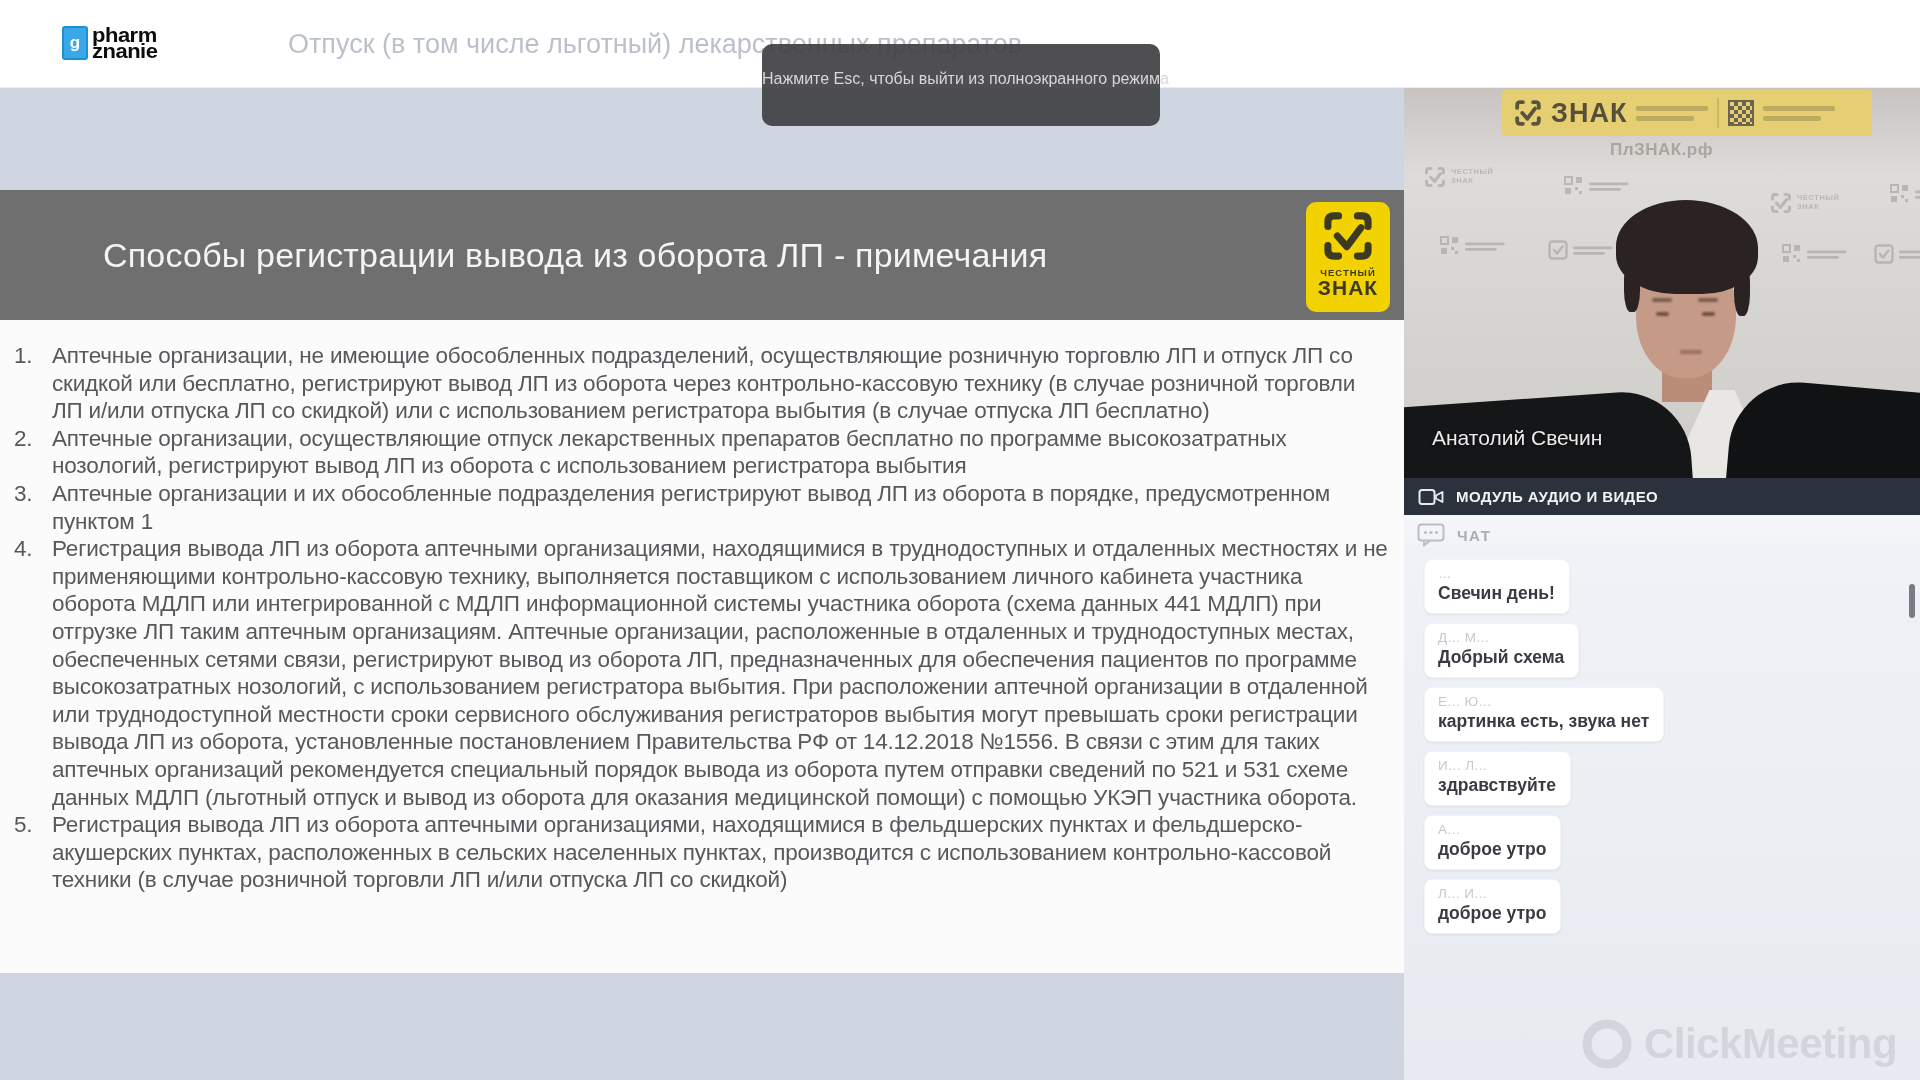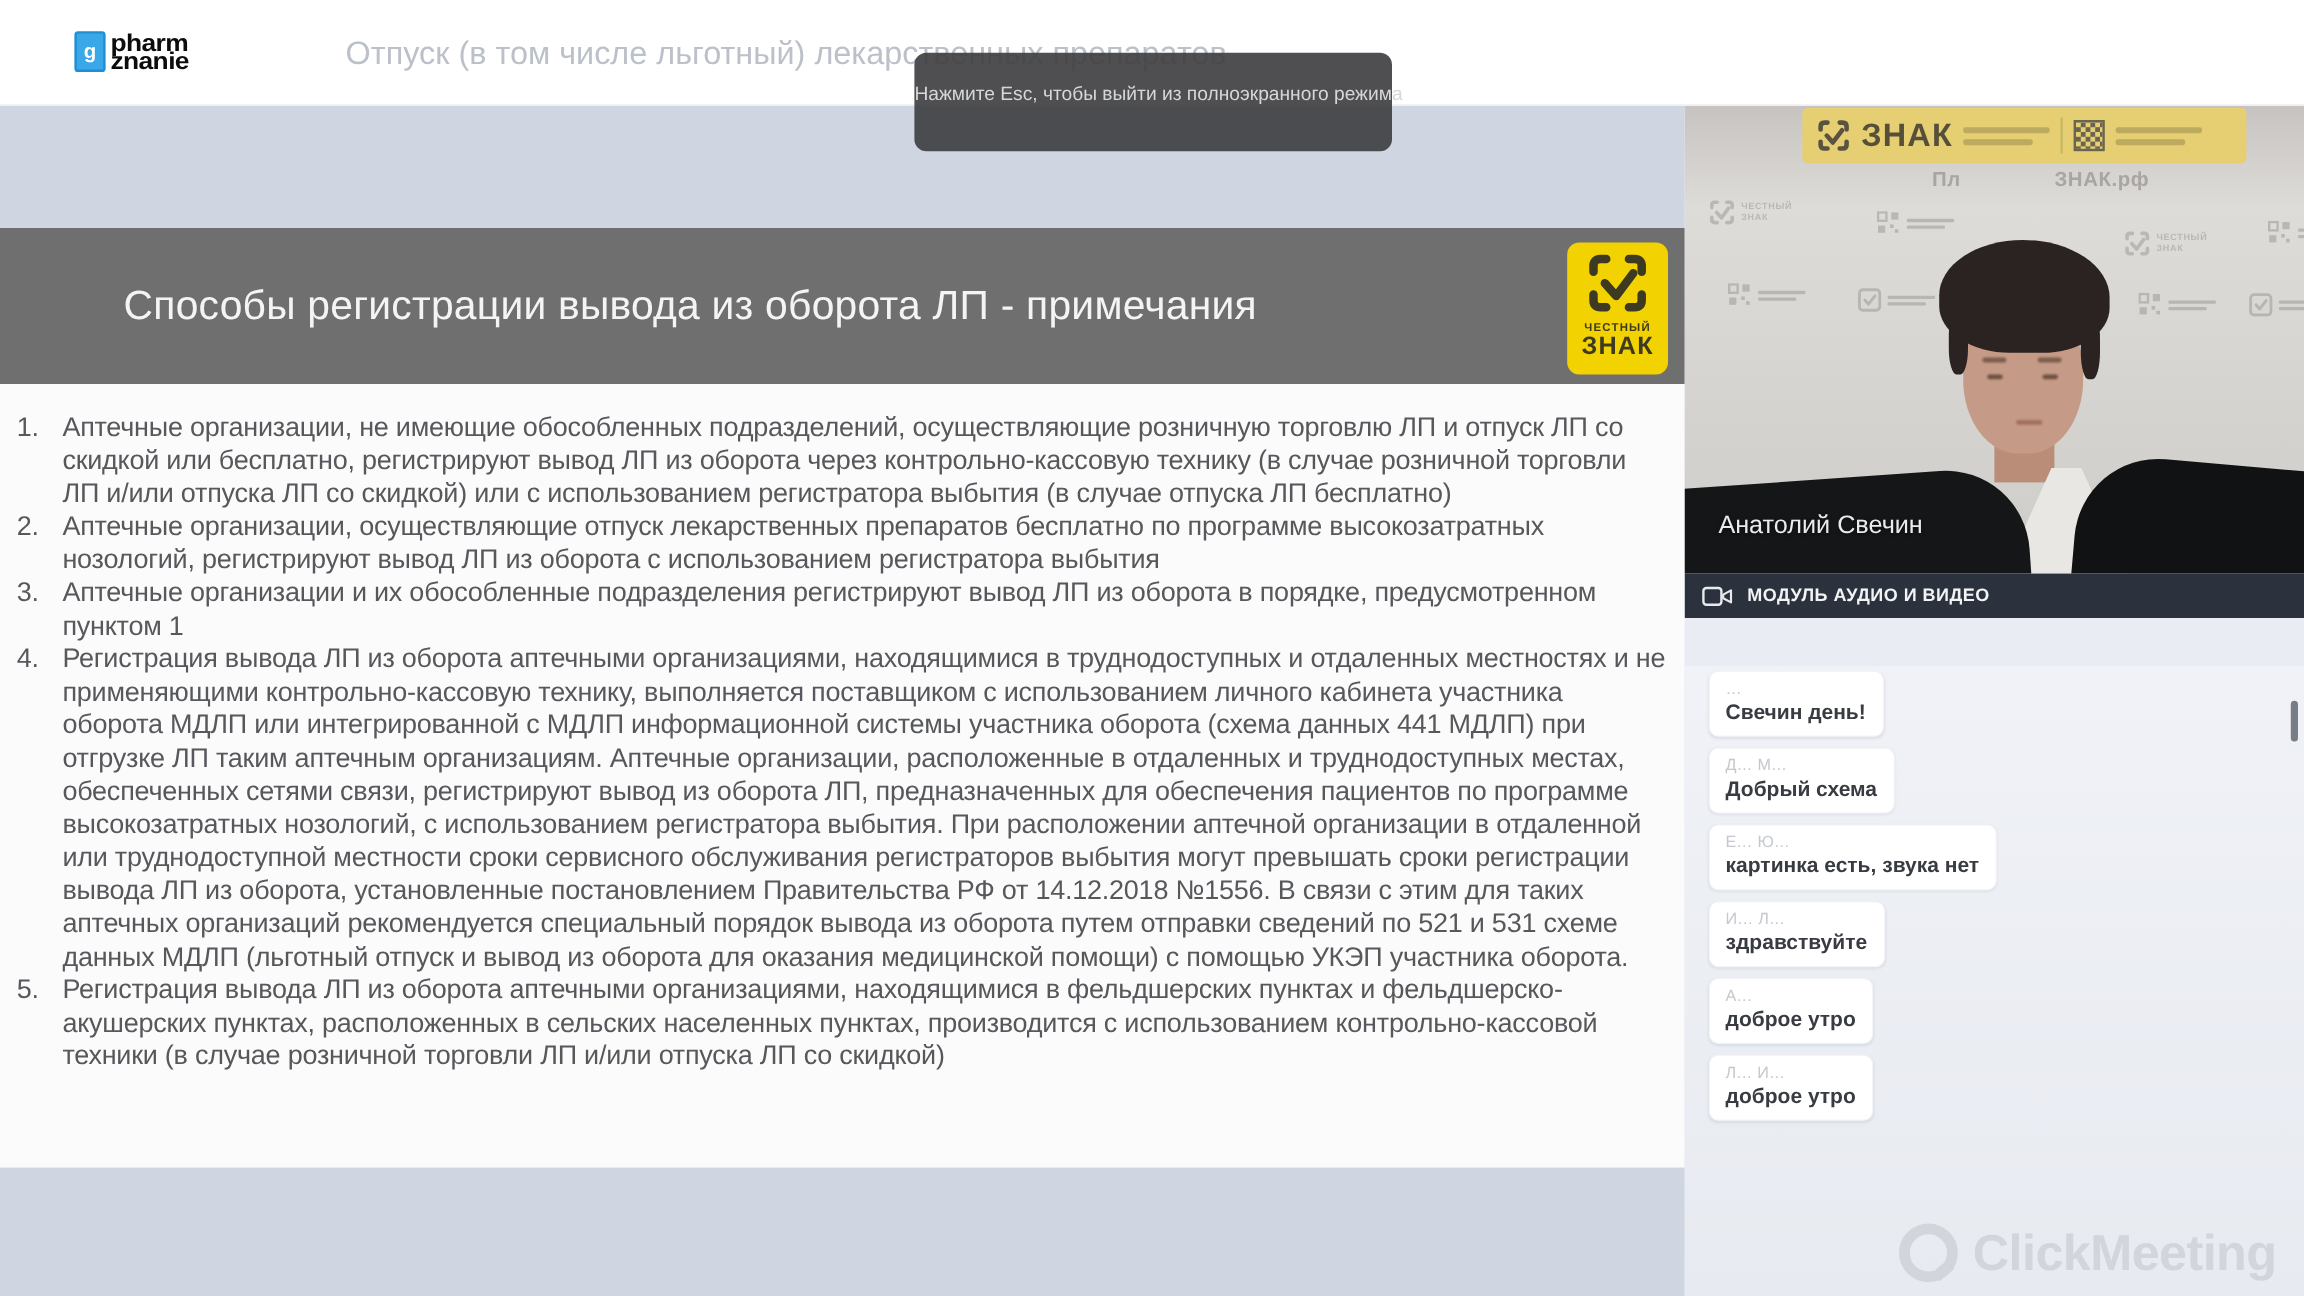--- a/index.html
+++ b/index.html
@@ -43,21 +43,21 @@
     background:#e6cf72; border-radius:4px; display:flex; align-items:center; gap:9px; padding:0 12px; }
   .banner-brand { font-size:27px; font-weight:900; color:#56503a; letter-spacing:1px; }
   .tiny-bars { display:flex; flex-direction:column; gap:5px; }
   .tiny-bars i { display:block; width:72px; height:5px; background:#bcab5e; border-radius:2px; }
   .tiny-bars i:last-child { width:58px; }
   .banner-div { width:2px; height:30px; background:#c9b963; }
   .banner-qr { width:26px; height:26px; border:2px solid #6b6450;
     background:repeating-conic-gradient(#6b6450 0% 25%, transparent 0% 50%);
     background-size:8px 8px; }
   #backdrop-url { position:absolute; left:206px; top:52px; font-size:17px; color:#a9a5a1;
-    font-weight:600; letter-spacing:0.5px; display:flex; gap:78px; z-index:1; }
+    font-weight:600; letter-spacing:0.5px; display:flex; z-index:1; }
   .pat { position:absolute; display:flex; align-items:center; gap:5px; opacity:0.4; color:#85847f; z-index:1; }
   .pat-txt { font-size:7.5px; font-weight:800; letter-spacing:0.6px; line-height:1.15; color:#85847f; }
 
   
   .face { position:absolute; left:232px; top:156px; width:100px; height:134px; background:#c59b87;
     border-radius:50% 50% 46% 46%; z-index:2; }
   .hair { position:absolute; left:212px; top:112px; width:142px; height:94px; background:#2b2321;
     border-radius:52% 54% 42% 44%; z-index:3; }
   .hair-l { position:absolute; left:220px; top:170px; width:16px; height:54px; background:#2b2321;
     border-radius:40%; z-index:3; }
@@ -301,20 +301,30 @@
   </div>
 
   <div id="av-bar">
     <svg width="26" height="18" viewBox="0 0 26 18">
       <rect x="1.5" y="2" width="15" height="14" rx="2.5" fill="none" stroke="#e8eaee" stroke-width="2"></rect>
       <path d="M18 7.5 L24.5 4 V14 L18 10.5 Z" fill="none" stroke="#e8eaee" stroke-width="1.8" stroke-linejoin="round"></path>
     </svg>
     <span>МОДУЛЬ АУДИО И ВИДЕО</span>
   </div>
 
+  <div id="chat-header">
+    <svg width="28" height="24" viewBox="0 0 28 24">
+      <rect x="1.5" y="1.5" width="25" height="16" rx="3" fill="none" stroke="#b9bec7" stroke-width="2"></rect>
+      <path d="M7 17.5 L7 22.5 L13 17.5" fill="none" stroke="#b9bec7" stroke-width="2" stroke-linejoin="round"></path>
+      <circle cx="8.5" cy="9.5" r="1.6" fill="#b9bec7"></circle>
+      <circle cx="14" cy="9.5" r="1.6" fill="#b9bec7"></circle>
+      <circle cx="19.5" cy="9.5" r="1.6" fill="#b9bec7"></circle>
+    </svg>
+    <span>ЧАТ</span>
+  </div>
 
   <div id="chat-area">
     <div id="watermark">
       <svg width="54" height="54" viewBox="0 0 54 54">
         <circle cx="27" cy="27" r="20" fill="none" stroke="#d2d5db" stroke-width="9"></circle>
         <path d="M30 32 L49 40 L36 51 Z" fill="#d2d5db"></path>
         <path d="M28 30 L40 35 L32 42 Z" fill="#e7eaf0"></path>
       </svg>
       <span class="wm-text">ClickMeeting</span>
     </div>

